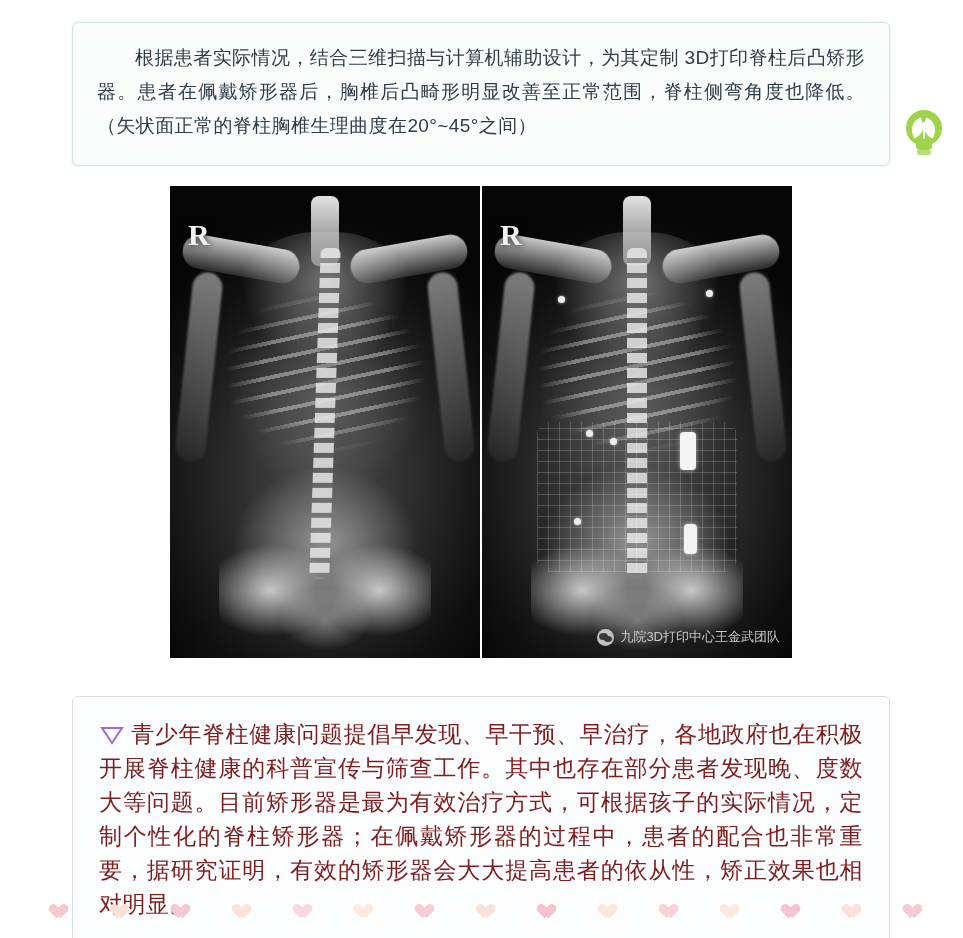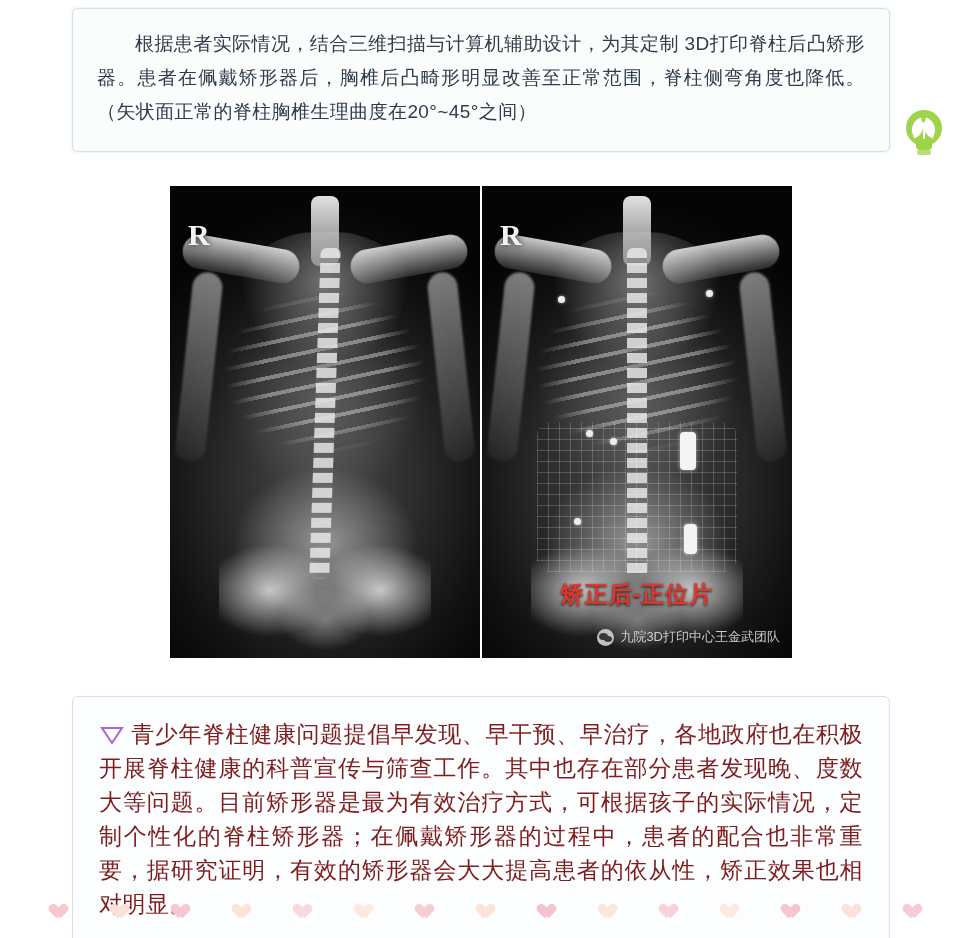--- a/index.html
+++ b/index.html
@@ -19,21 +19,21 @@
     width: 963px;
     height: 938px;
     position: relative;
     background: #ffffff;
   }
 
   
   .top-card {
     position: absolute;
     left: 72px;
-    top: 8px;
+    top: 22px;
     width: 818px;
     box-sizing: border-box;
     background: #fbfdfd;
     border: 1px solid #cfe6e3;
     border-radius: 6px;
     padding: 18px 24px 22px 24px;
     box-shadow: 0 0 0 1px rgba(210,235,232,0.35);
   }
   .top-card p {
     margin: 0;
@@ -410,21 +410,20 @@
       <div class="brace"></div>
       <div class="pelvis"></div>
       <div class="pad p1"></div>
       <div class="pad p2"></div>
       <div class="screw s1"></div>
       <div class="screw s2"></div>
       <div class="screw s3"></div>
       <div class="screw s4"></div>
       <div class="screw s5"></div>
       <div class="marker-r">R</div>
-      <div class="xray-caption">矫正后-正位片</div>
       <div class="watermark">
         <span class="wx-logo"></span>
         <span>九院3D打印中心王金武团队</span>
       </div>
     </div>
 
   </figure>
 
   <section class="bottom-card">
     <p><span class="tri-icon"><svg width="26" height="20" viewBox="0 0 26 20">

